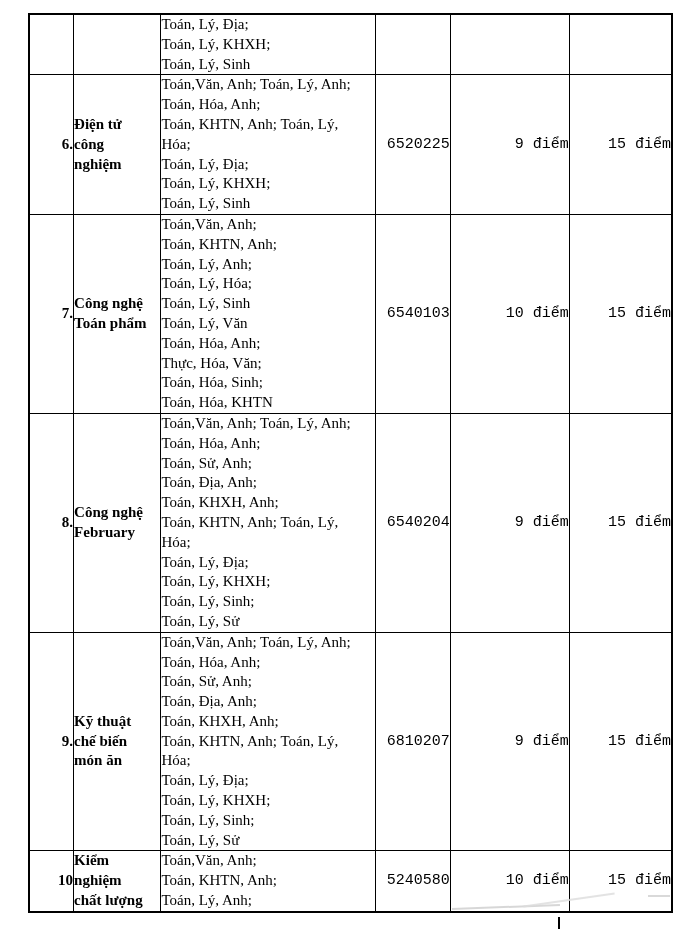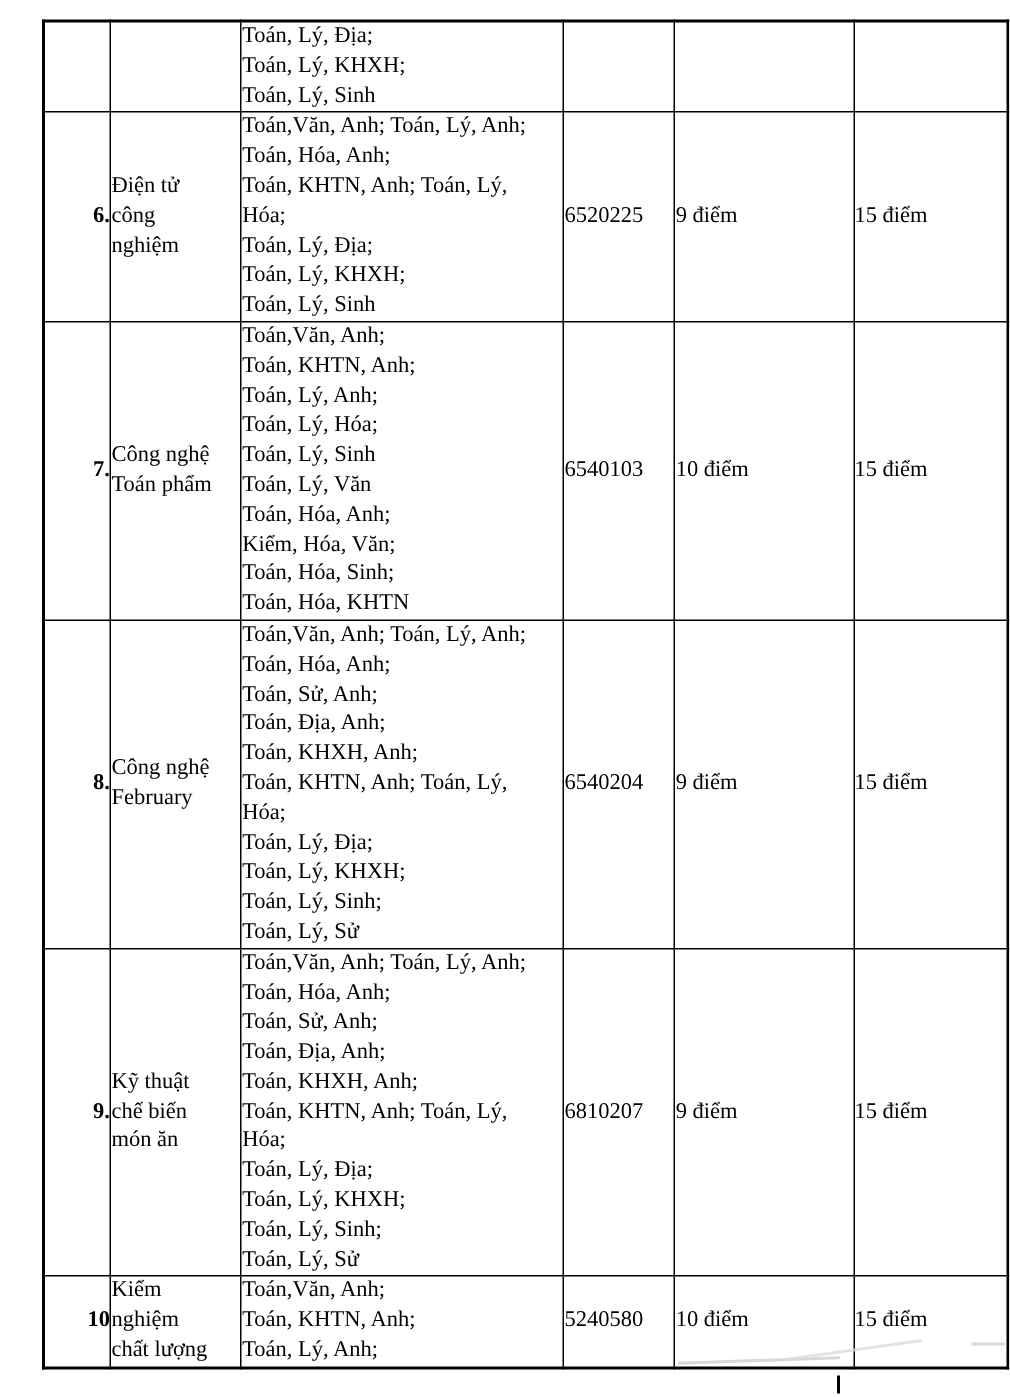--- a/index.html
+++ b/index.html
@@ -26,26 +26,26 @@
     font-size: 15px;
     line-height: 19.8px;
     vertical-align: middle;
     overflow: hidden;
   }
   td.c-stt {
     text-align: right;
     font-weight: bold;
     padding-right: 2px;
   }
-  td.c-name { padding-left: 7px; }
+  td.c-name { padding-left: 7px; font-weight: bold; }
   td.c-combo {
     vertical-align: top;
     padding: 1px 2px 1px 6px;
   }
-  td.c-code, td.c-p1, td.c-p2 { text-align: left; }
+  td.c-code, td.c-p1, td.c-p2 { text-align: right; font-family: Liberation Mono, monospace; }
   .tline { white-space: nowrap; }
   
   .artifact { position: absolute; pointer-events: none; }
   .art-dash1 { left: 452px; top: 906px; width: 108px; height: 2px;
                background: #c9c9c9; transform: rotate(-2deg); opacity: 0.75; }
   .art-swoosh { left: 523px; top: 899px; width: 92px; height: 2px;
                 background: #dcdcdc; transform: rotate(-8deg); opacity: 0.8; }
   .art-corner { left: 648px; top: 895px; width: 22px; height: 5px;
                 border-top: 2px solid #cfcfcf; opacity: 0.8; }
   .art-spur { left: 558px; top: 917px; width: 2px; height: 12px;
@@ -105,21 +105,21 @@
             <div class="tline">Toán phẩm</div>
           </td>
           <td class="c-combo">
             <div class="tline">Toán,Văn, Anh;</div>
             <div class="tline">Toán, KHTN, Anh;</div>
             <div class="tline">Toán, Lý, Anh;</div>
             <div class="tline">Toán, Lý, Hóa;</div>
             <div class="tline">Toán, Lý, Sinh</div>
             <div class="tline">Toán, Lý, Văn</div>
             <div class="tline">Toán, Hóa, Anh;</div>
-            <div class="tline">Kiểm, Hóa, Văn;</div>
+            <div class="tline">Thực, Hóa, Văn;</div>
             <div class="tline">Toán, Hóa, Sinh;</div>
             <div class="tline">Toán, Hóa, KHTN</div>
           </td>
           <td class="c-code">6540103</td>
           <td class="c-p1">10 điểm</td>
           <td class="c-p2">15 điểm</td>
         </tr>
         <tr>
           <td class="c-stt">8.</td>
           <td class="c-name">

